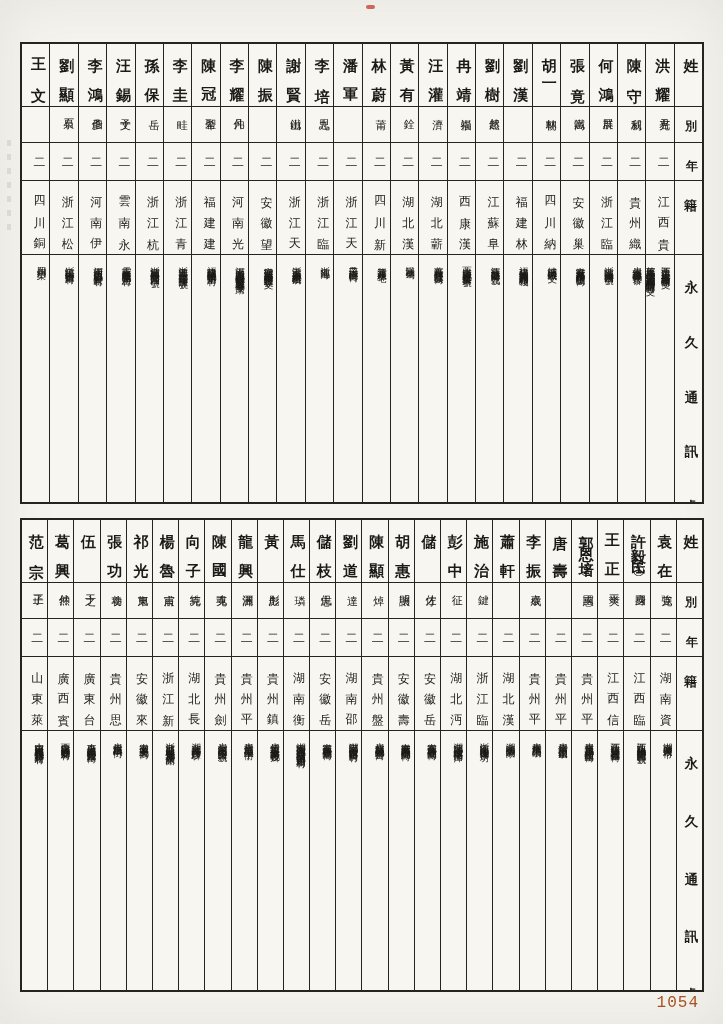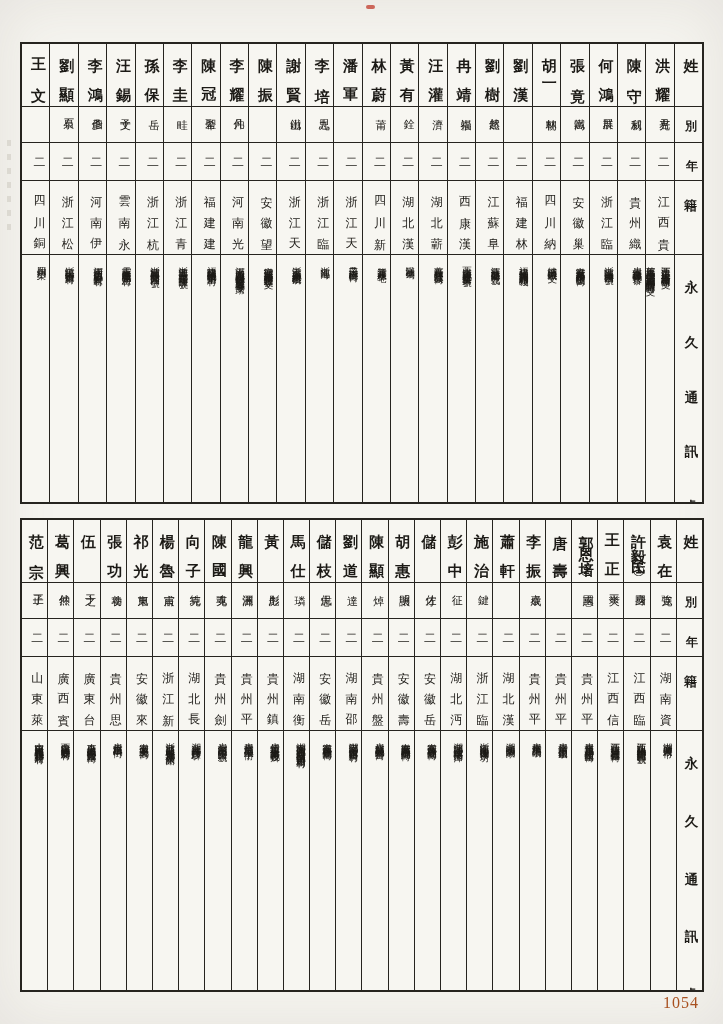--- a/index.html
+++ b/index.html
@@ -35,21 +35,21 @@
   .addr   { flex:1 1 auto; font-size:9.5px; line-height:1.6; border-top:1px solid #26241f;
             white-space:pre-line; padding:4px 0; letter-spacing:1px; }
   .hdr        { font-weight:bold; }
   .name.hdr   { font-size:15px; }
   .alias.hdr  { font-size:12px; text-align:justify; text-align-last:justify; }
   .age.hdr    { font-size:12px; }
   .origin.hdr { font-size:13px; padding:8px 0; }
   .hdr-addr   { font-size:13.5px; font-weight:bold; text-align:justify; text-align-last:justify; padding:14px 0; letter-spacing:0; }
   .page-number {
     position:absolute; right:24px; bottom:12px;
-    font-family:Liberation Serif, serif; font-size:16px; letter-spacing:1px;
+    font-family:Liberation Mono, monospace; font-size:16px; letter-spacing:1px;
     color:#a8501f;
   }
   .artifact-red {
     position:absolute; left:366px; top:5px; width:9px; height:4px;
     background:#c0392b; opacity:.75; border-radius:2px;
   }
   .artifact-smudge {
     position:absolute; left:7px; top:140px; width:4px; height:90px;
     background:repeating-linear-gradient(#b9b4a8 0 6px, transparent 6px 14px);
     opacity:.35;

